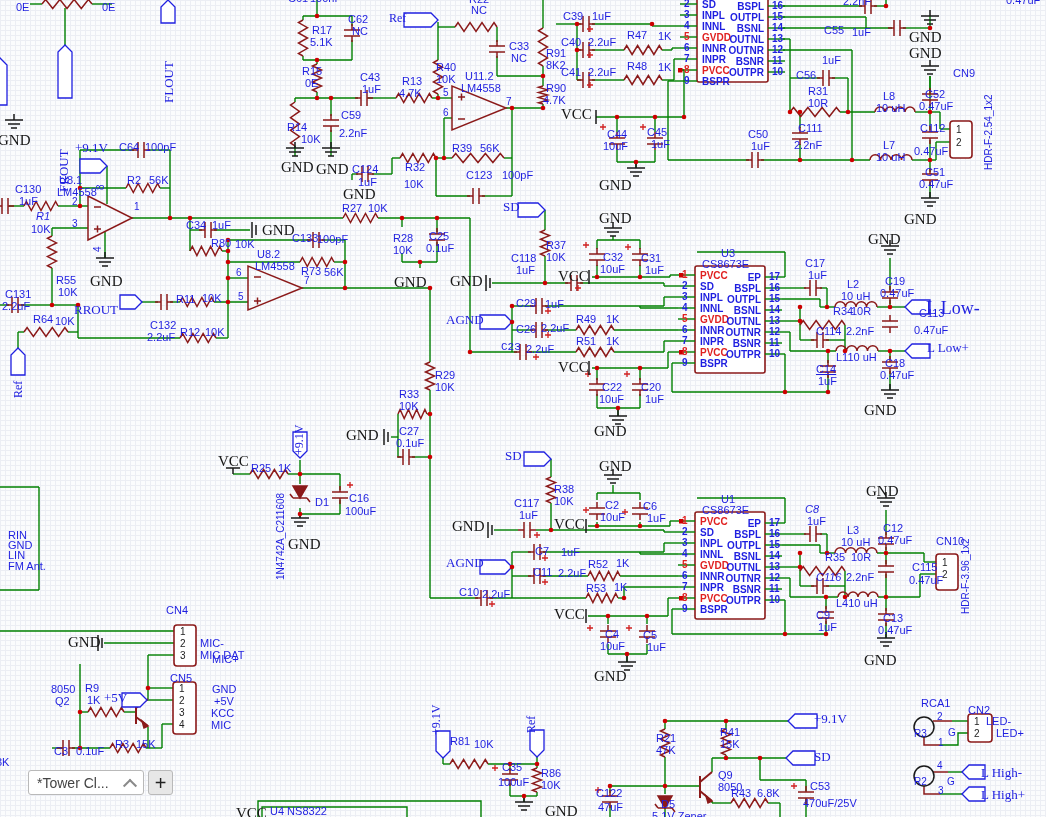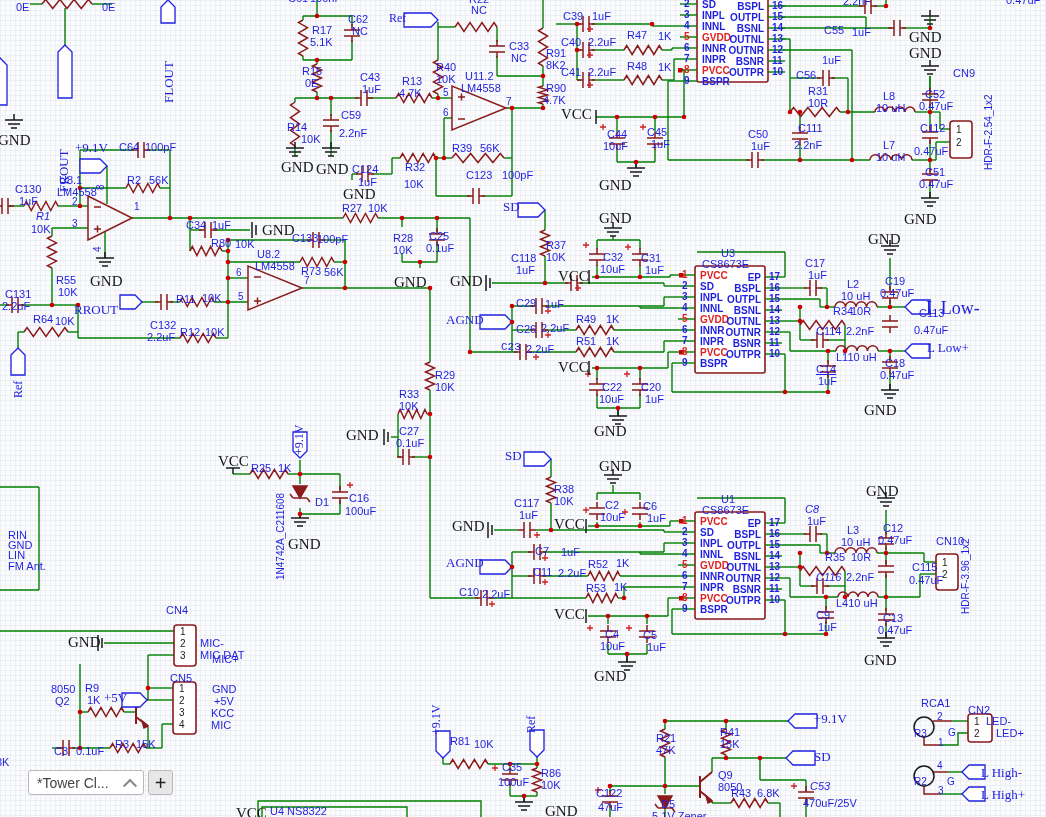--- a/index.html
+++ b/index.html
@@ -1079,21 +1079,21 @@
       <div class="lbl" style="left: 656px; top: 733px;">R21</div>
       <div class="lbl" style="left: 656px; top: 745px;">47K</div>
       <div class="lbl" style="left: 720px; top: 727px;">R41</div>
       <div class="lbl" style="left: 720px; top: 739px;">15K</div>
       <div class="lbl c-f" style="left: 814px; top: 712px; font-size: 13px;">+9.1V</div>
       <div class="lbl c-f" style="left: 814px; top: 750px; font-size: 13px;">SD</div>
       <div class="lbl" style="left: 718px; top: 770px;">Q9</div>
       <div class="lbl" style="left: 718px; top: 782px;">8050</div>
       <div class="lbl" style="left: 731px; top: 788px;">R43</div>
       <div class="lbl" style="left: 757px; top: 788px;">6.8K</div>
-      <div class="lbl" style="left: 810px; top: 781px; font-style: italic;">C53</div>
+      <div class="lbl" style="left: 810px; top: 781px;">C53</div>
       <div class="lbl" style="left: 803px; top: 798px;">470uF/25V</div>
       <div class="lbl" style="left: 596px; top: 788px;">C122</div>
       <div class="lbl" style="left: 598px; top: 802px;">47uF</div>
       <div class="lbl" style="left: 661px; top: 799px;">D5</div>
       <div class="lbl" style="left: 652px; top: 811px;">5.1V Zener</div>
       <div class="lbl" style="left: 921px; top: 698px;">RCA1</div>
       <div class="lbl" style="left: 968px; top: 705px;">CN2</div>
       <div class="lbl" style="left: 980px; top: 716px; margin-left: 6px;">LED-</div>
       <div class="lbl" style="left: 996px; top: 728px;">LED+</div>
       <div class="lbl" style="left: 937px; top: 712px; font-size: 10px;">2</div>

